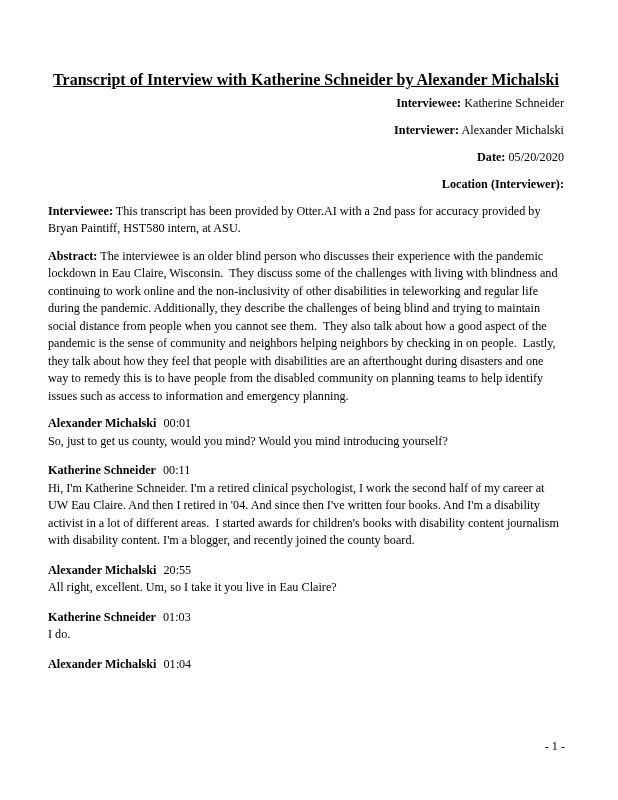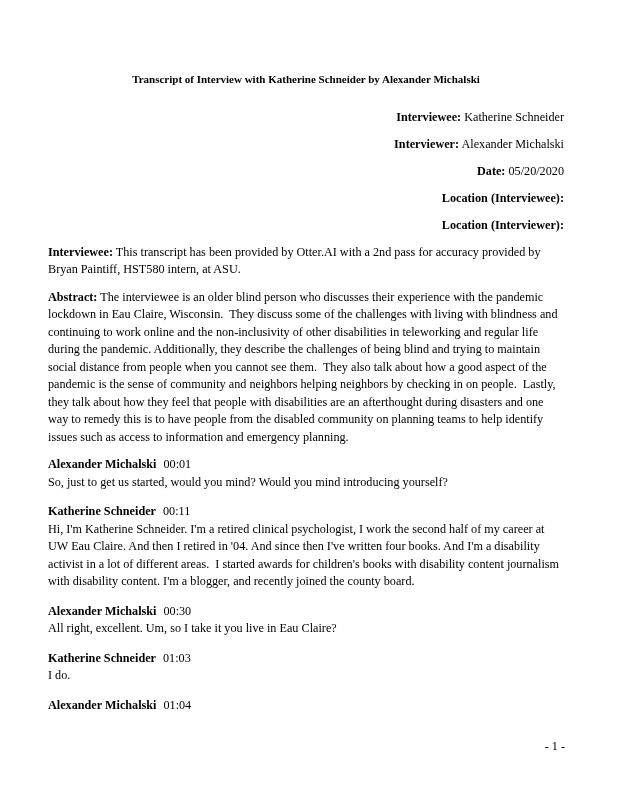--- a/index.html
+++ b/index.html
@@ -18,25 +18,26 @@
     line-height: 17.5px;
     color: #000000;
   }
   .content {
     position: absolute;
     left: 48px;
     top: 71px;
     width: 516px;
   }
   .doc-title {
-    font-size: 11px;
+    font-size: 16px;
     font-weight: bold;
     text-align: center;
-    margin: 0 0 20px 0;
+    margin: 0 0 6px 0;
     line-height: 17.5px;
+    text-decoration: underline;
   }
   .meta-line {
     margin: 0 0 9.5px 0;
     text-align: right;
   }
   .para {
     margin: 0 0 10px 0;
   }
   .b {
     font-weight: bold;
@@ -74,57 +75,53 @@
     <p class="meta-line">
       <span class="b">Interviewer:</span>
       <span class="v">Alexander Michalski</span>
     </p>
 
     <p class="meta-line">
       <span class="b">Date:</span>
       <span class="v">05/20/2020</span>
     </p>
 
-    <p class="meta-line">
-      <span class="b">Location (Interviewee):</span>
-      <span class="v"></span>
-    </p>
 
     <p class="meta-line">
       <span class="b">Location (Interviewer):</span>
       <span class="v"></span>
     </p>
 
     <p class="para">
       <span class="b">Interviewee:</span>
       <span class="v">This transcript has been provided by Otter.AI with a 2nd pass for accuracy provided by Bryan Paintiff, HST580 intern, at ASU.</span>
     </p>
 
     <p class="para">
       <span class="b">Abstract:</span>
       <span class="v">The interviewee is an older blind person who discusses their experience with the pandemic lockdown in Eau Claire, Wisconsin.  They discuss some of the challenges with living with blindness and continuing to work online and the non-inclusivity of other disabilities in teleworking and regular life during the pandemic. Additionally, they describe the challenges of being blind and trying to maintain social distance from people when you cannot see them.  They also talk about how a good aspect of the pandemic is the sense of community and neighbors helping neighbors by checking in on people.  Lastly, they talk about how they feel that people with disabilities are an afterthought during disasters and one way to remedy this is to have people from the disabled community on planning teams to help identify issues such as access to information and emergency planning.</span>
     </p>
 
     <div class="entry">
       <div class="entry-head">
         <span class="b">Alexander Michalski</span><span class="time">00:01</span>
       </div>
-      <div class="entry-text">So, just to get us started, would you mind? Would you mind introducing yourself?</div>
+      <div class="entry-text">So, just to get us county, would you mind? Would you mind introducing yourself?</div>
     </div>
 
     <div class="entry">
       <div class="entry-head">
         <span class="b">Katherine Schneider</span><span class="time">00:11</span>
       </div>
       <div class="entry-text">Hi, I'm Katherine Schneider. I'm a retired clinical psychologist, I work the second half of my career at UW Eau Claire. And then I retired in '04. And since then I've written four books. And I'm a disability activist in a lot of different areas.  I started awards for children's books with disability content journalism with disability content. I'm a blogger, and recently joined the county board.</div>
     </div>
 
     <div class="entry">
       <div class="entry-head">
-        <span class="b">Alexander Michalski</span><span class="time">00:30</span>
+        <span class="b">Alexander Michalski</span><span class="time">20:55</span>
       </div>
       <div class="entry-text">All right, excellent. Um, so I take it you live in Eau Claire?</div>
     </div>
 
     <div class="entry">
       <div class="entry-head">
         <span class="b">Katherine Schneider</span><span class="time">01:03</span>
       </div>
       <div class="entry-text">I do.</div>
     </div>

